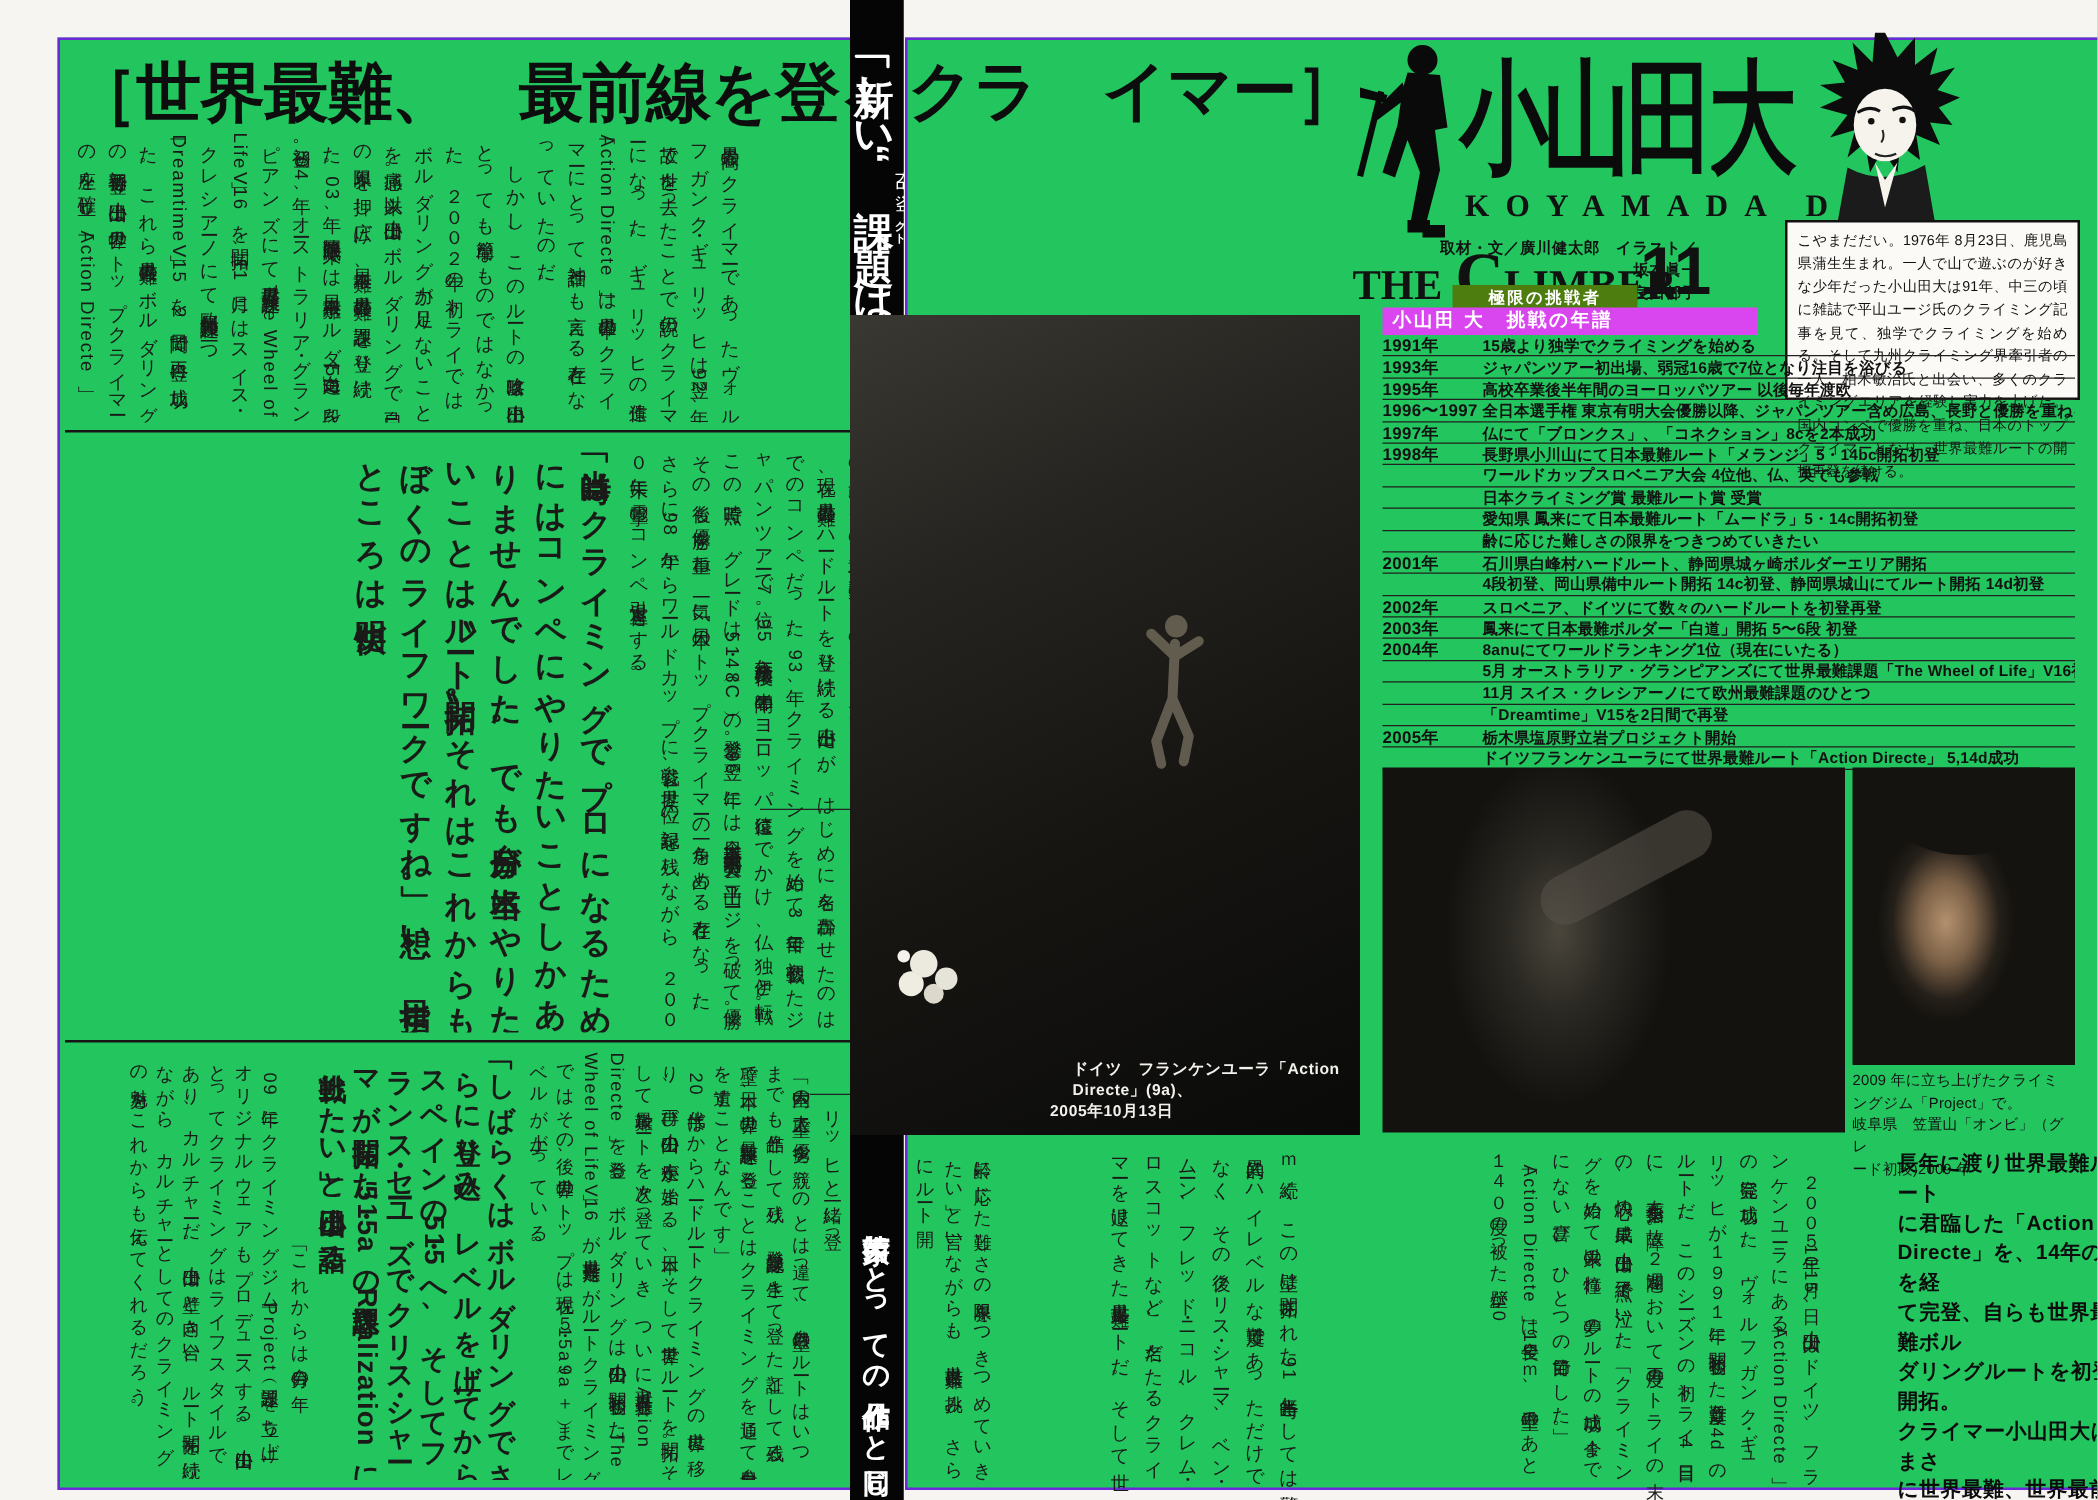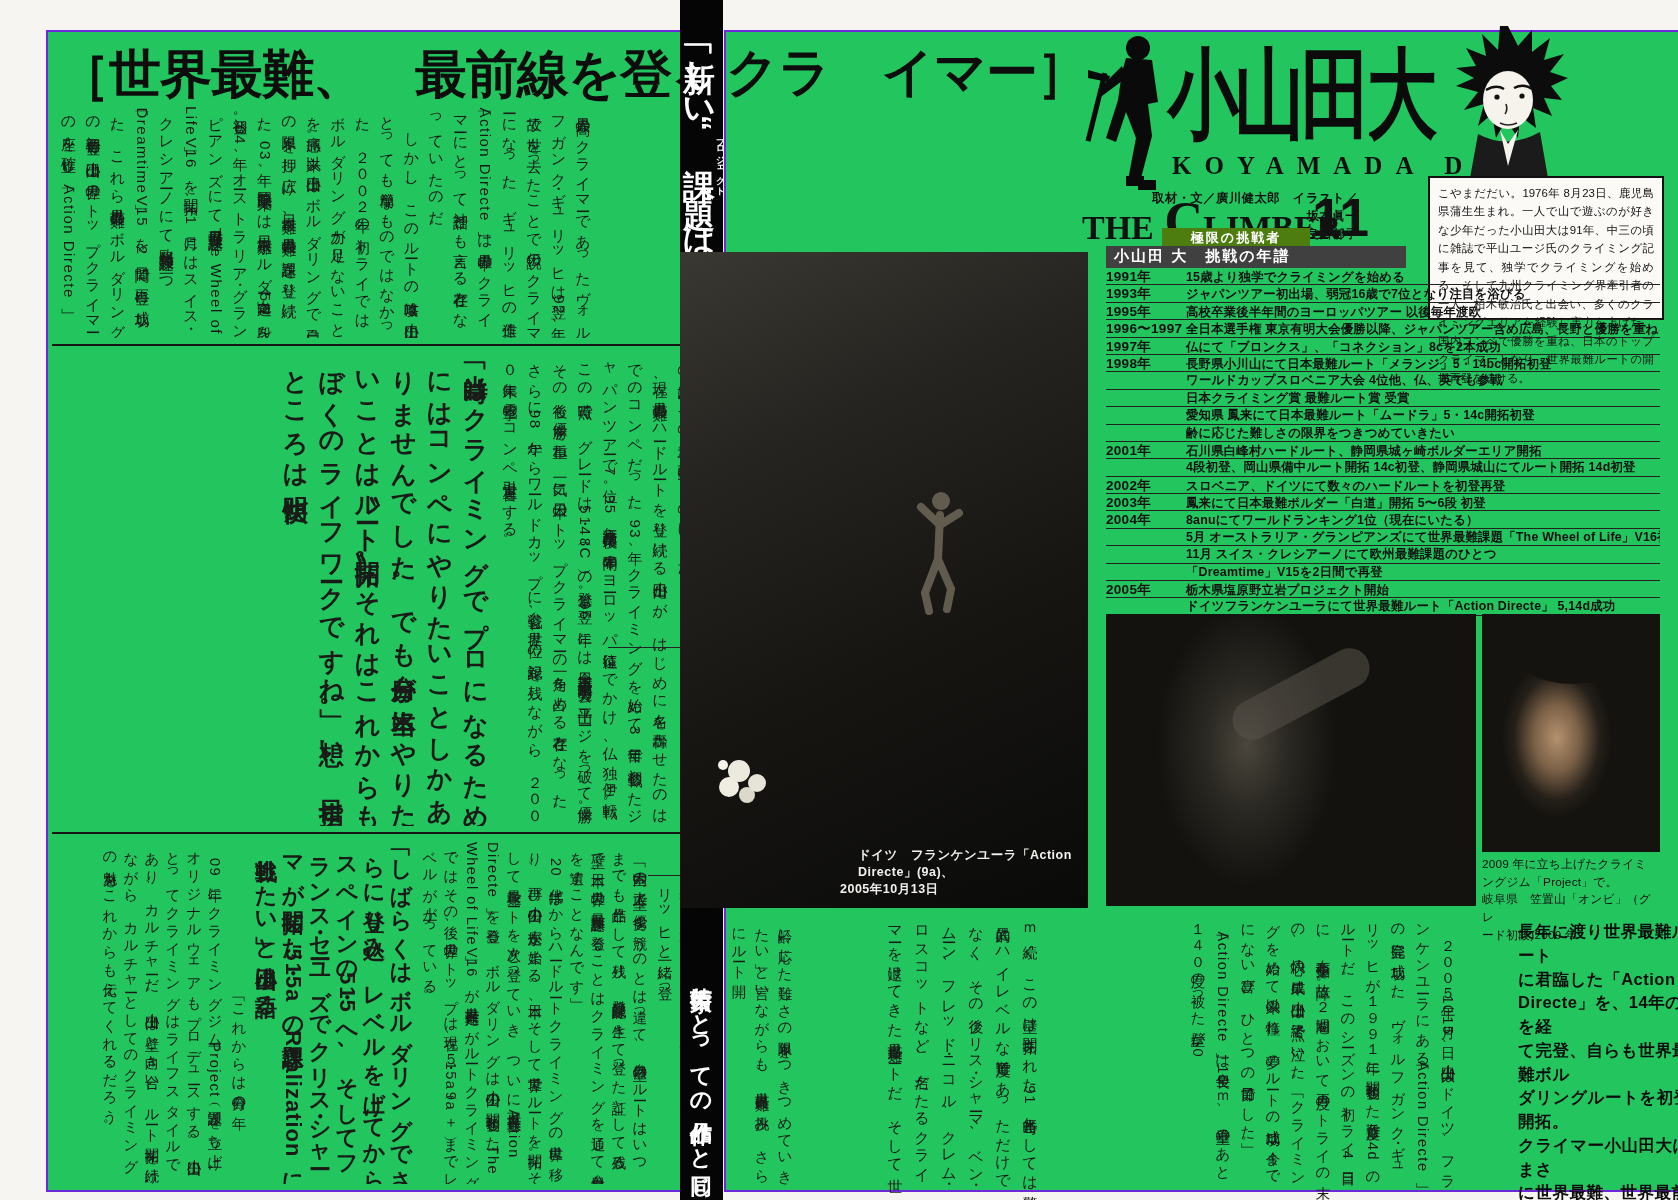--- a/index.html
+++ b/index.html
@@ -28,21 +28,21 @@
   .caption-w{color:#f2f1ec;font-size:12.5px;font-weight:bold;letter-spacing:.5px;line-height:1.35;}
   
   .bigname{font-weight:900;font-size:98px;letter-spacing:-6px;transform:scaleX(.72);
            transform-origin:left top;white-space:nowrap;color:#0b0b0b;}
   .romaji{font-family:"Liberation Serif",serif;font-weight:bold;font-size:25px;letter-spacing:13px;white-space:nowrap;}
   .credits{font-size:12.3px;font-weight:bold;line-height:1.45;text-align:right;letter-spacing:.5px;}
   .logo-serif{font-family:"Liberation Serif",serif;font-weight:900;white-space:nowrap;}
   .biobox{border:2px solid #111;padding:6px 8px;font-size:11.4px;line-height:1.62;
           text-align:justify;background:#fbfaf7;}
   
-  .tl-head{background:#404040;color:#fff;font-size:15px;font-weight:bold;letter-spacing:2px;
+  .tl-head{background:#d946ef;color:#fff;font-size:15px;font-weight:bold;letter-spacing:2px;
            padding:1px 8px 2px 8px;box-sizing:border-box;}
   .tl-row{display:flex;align-items:baseline;border-bottom:1px solid #22211f;height:16.4px;overflow:hidden;}
   .tl-year{flex:0 0 80px;font-size:13.5px;font-weight:bold;letter-spacing:.3px;}
   .tl-text{font-size:12.4px;font-weight:bold;letter-spacing:.2px;white-space:nowrap;}
   .lead{font-size:16.5px;font-weight:900;line-height:1.44;white-space:pre-line;letter-spacing:.5px;color:#0c0c0c;}
   .cap-b{font-size:11.8px;line-height:1.5;white-space:pre-line;letter-spacing:.2px;}
 </style>
 </head>
 <body>
 

